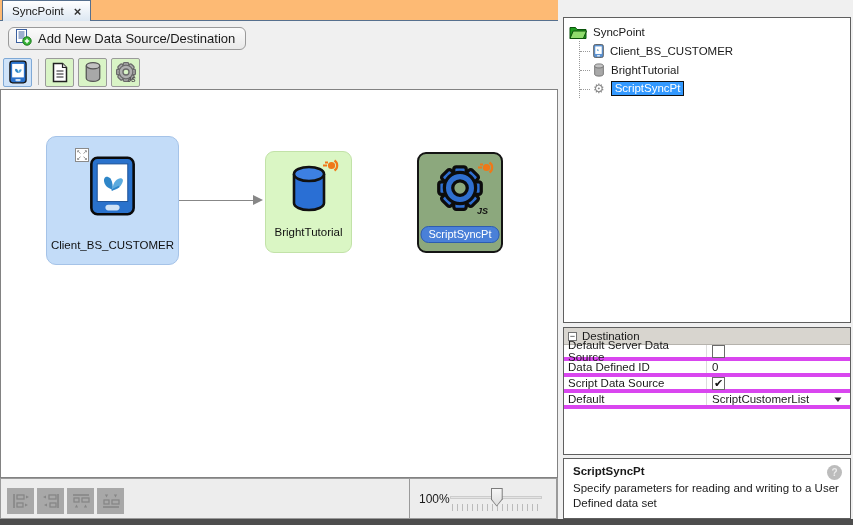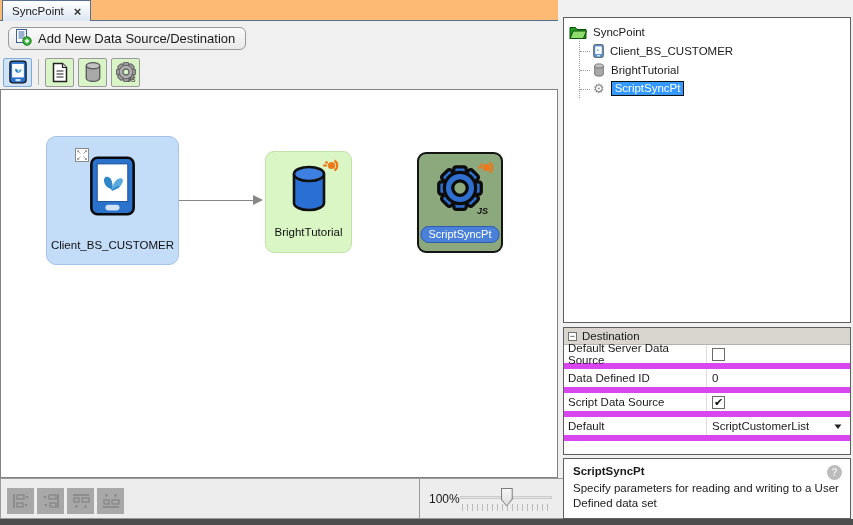--- a/index.html
+++ b/index.html
@@ -53,21 +53,21 @@
     font-size:11px; padding:1px 7px 2px; white-space:nowrap; }
   .gear-js { position:absolute; font-size:9px; font-style:italic; font-weight:bold; color:#111; }
   .edge-line { position:absolute; left:178px; top:110px; width:76px; height:1px; background:#878787; }
   .edge-head { position:absolute; left:252px; top:105px; width:0; height:0;
     border-left:10px solid #878787; border-top:5px solid transparent; border-bottom:5px solid transparent; }
   
   .bottombar { position:absolute; left:0; top:478px; width:558px; height:41px;
     background:#ededed; border:1px solid #9a9a9a; }
   .align-btn { position:absolute; top:9px; width:27px; height:26px; background:#a8a8a8;
     display:flex; align-items:center; justify-content:center; }
-  .zoombox { position:absolute; left:419px; top:478px; width:148px; height:41px;
+  .zoombox { position:absolute; left:409px; top:478px; width:148px; height:41px;
     background:#ededed; border:1px solid #9a9a9a; display:flex; align-items:center; padding:0 9px; }
   .zoom-label { font-size:12px; }
   .slider { position:relative; width:92px; height:30px; }
   .slider-track { position:absolute; left:0; right:0; top:12px; height:3px;
     background:#e4e4e4; border:1px solid #cccccc; }
   .slider-ticks { position:absolute; left:2px; right:2px; top:20px; height:7px;
     background:repeating-linear-gradient(90deg,#bbb 0 1px,transparent 1px 5px); }
   .slider-thumb { position:absolute; left:41px; top:4px; width:12px; height:19px;
     background:#7c7c7c; clip-path:polygon(0 0,100% 0,100% 62%,50% 100%,0 62%); }
   .slider-thumb-inner { position:absolute; left:1px; top:1px; width:10px; height:17px;
@@ -82,21 +82,21 @@
   .tree-row::before { content:""; position:absolute; left:0; top:50%; width:10px; border-top:1px dotted #9a9a9a; }
   .tree-sel { background:#3399ff; color:#fff; border:1px solid #111; padding:0 3px 1px; }
   .tree-glyph { font-size:13px; color:#8a8a8a; line-height:1; }
   
   .props-box { position:absolute; left:563px; top:327px; width:288px; height:128px;
     background:#fff; border:1px solid #5f5f5f; font-size:11.5px; }
   .props-header { height:17px; background:#d8d5cf; border-bottom:1px solid #b5b2ac;
     display:flex; align-items:center; gap:5px; padding-left:4px; }
   .collapse-box { width:9px; height:9px; border:1px solid #707070; background:#fff;
     font-size:9px; line-height:7px; text-align:center; }
-  .prop-row { display:flex; align-items:center; height:24px; border-bottom:6px solid #d946ef; }
+  .prop-row { display:flex; align-items:center; height:16px; border-bottom:4px solid #d946ef; }
   .prop-label { width:142px; padding-left:4px; }
   .prop-value { flex:1; display:flex; align-items:center; border-left:1px solid #dcdcdc;
     padding-left:5px; height:100%; }
   .checkbox { width:13px; height:13px; border:1px solid #6a6a6a; background:#fff;
     display:flex; align-items:center; justify-content:center; font-size:11px; line-height:1; color:#111; }
   .dd-arrow { margin-left:auto; margin-right:8px; font-size:8px; color:#222; transform:scaleX(1.5); }
   
   .desc-box { position:absolute; left:563px; top:458px; width:288px; height:61px;
     background:#fff; border:1px solid #5f5f5f; padding:6px 9px; }
   .desc-title { font-size:11.5px; font-weight:bold; }

